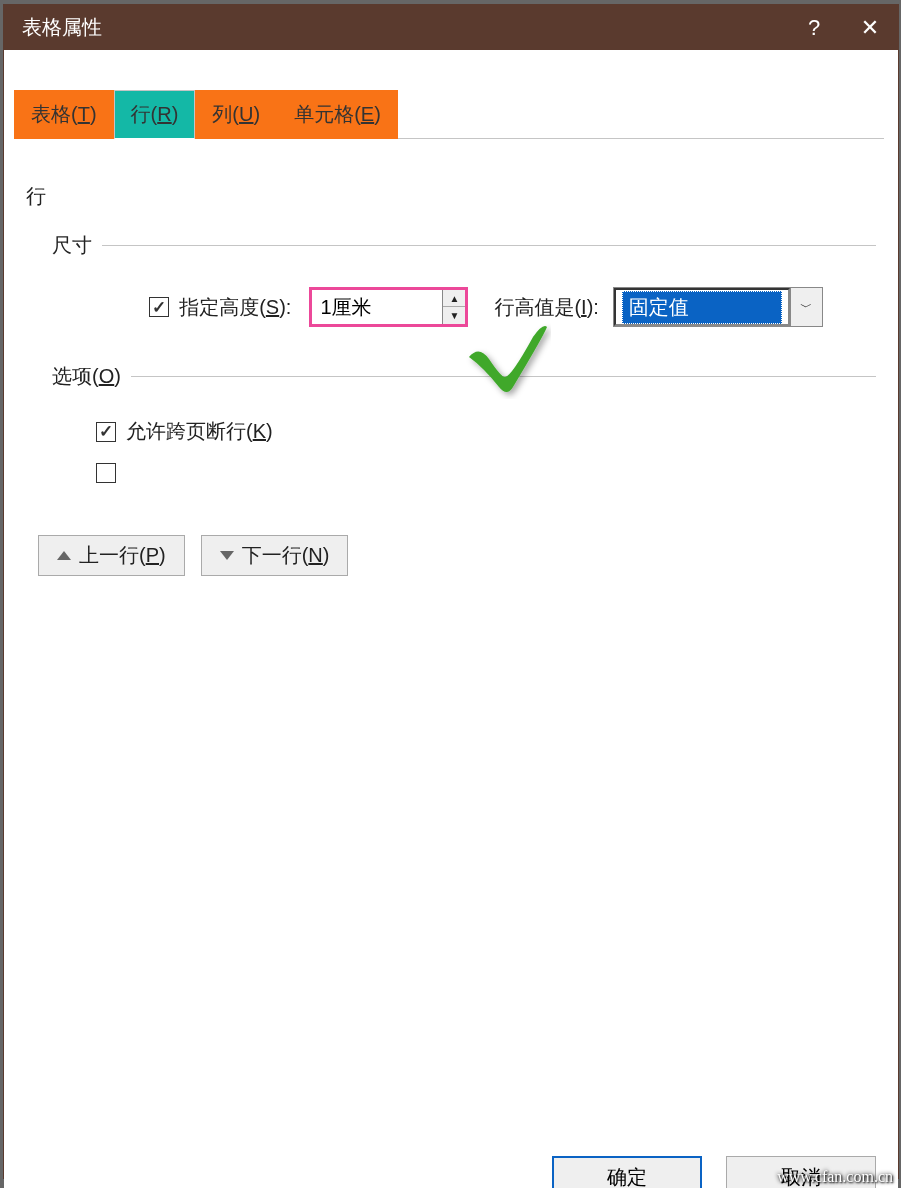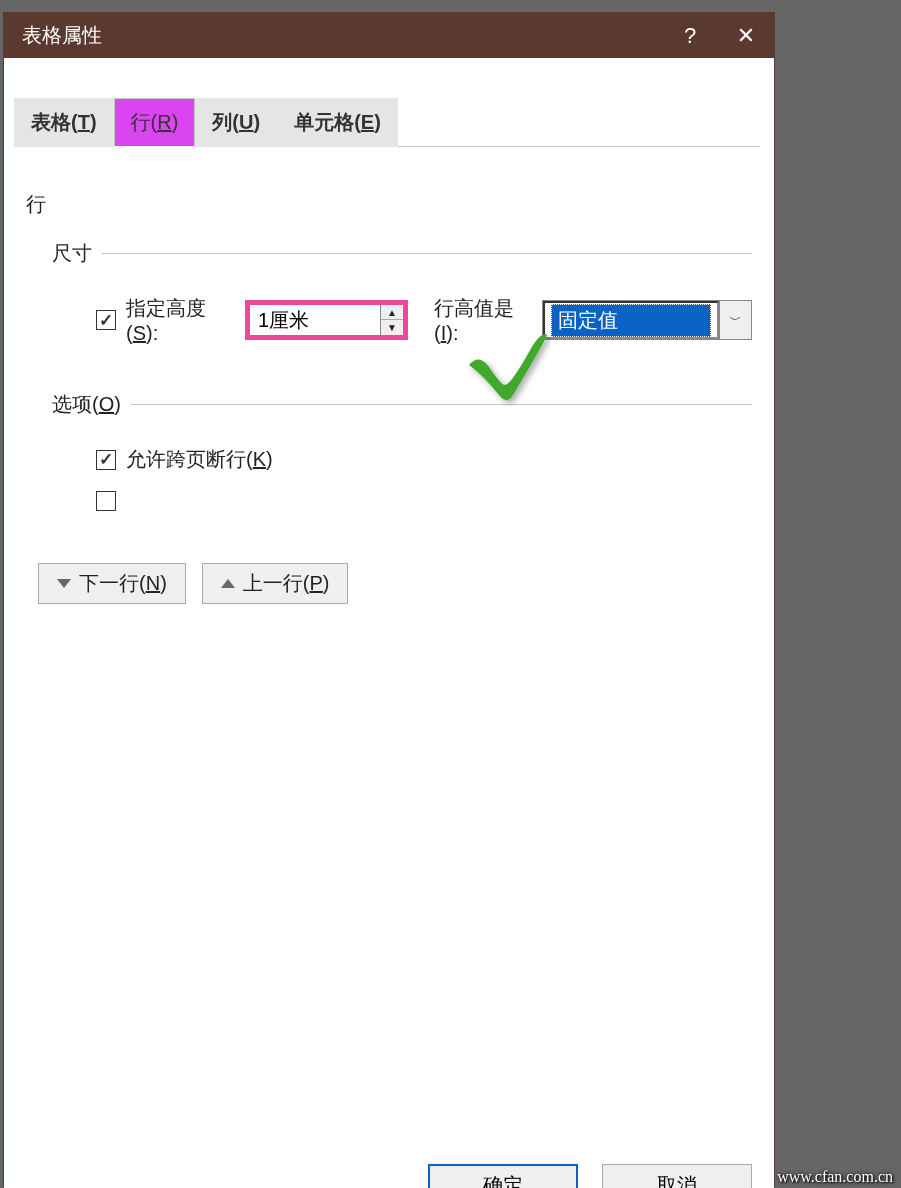--- a/index.html
+++ b/index.html
@@ -5,26 +5,26 @@
   * { box-sizing: border-box; }
   body {
     margin: 0;
     font-family: "Microsoft YaHei", "SimSun", sans-serif;
     background: #666;
     width: 901px;
     height: 1188px;
     position: relative;
   }
   .window {
-    width: 772px;
+    width: 896px;
     height: 1175px;
     background: #fff;
     border: 1px solid #5a3a2e;
     position: absolute;
-    top: 12px;
+    top: 4px;
     left: 3px;
   }
   .titlebar {
     height: 45px;
     background: #5a3a2e;
     color: #fff;
     display: flex;
     align-items: center;
     padding-left: 18px;
     font-size: 20px;
@@ -60,23 +60,23 @@
     padding: 10px 16px 10px 16px;
     font-size: 20px;
     color: #333;
     border: 1px solid transparent;
     border-bottom: none;
     margin-bottom: -1px;
     background: #f7f7f7;
     cursor: pointer;
   }
   .tab + .tab { margin-left: 0px; }
-  .tab.inactive { background: #e5e5e5; border-color: transparent; font-weight: bold; }
+  .tab.inactive { background: #f97316; border-color: transparent; }
   .tab.active {
-    background: #d946ef;
+    background: #14b8a6;
     border: 1px solid #c5c5c5;
     border-bottom: 1px solid #fff;
   }
   .tab u { text-decoration: underline; }
 
   .content {
     padding: 18px 8px 0 8px;
     font-size: 20px;
     color: #222;
     position: relative;
@@ -122,21 +122,21 @@
   .chk.checked::after {
     content: "✓";
     font-size: 17px;
     line-height: 1;
     color: #333;
     font-weight: bold;
   }
 
   .spinner {
     display: flex;
-    border: 5px solid #ec4899;
+    border: 3px solid #ec4899;
     height: 40px;
     margin-left: 18px;
   }
   .spinner-input {
     width: 130px;
     padding: 4px 8px;
     font-size: 20px;
     border: none;
     outline: none;
   }
@@ -322,51 +322,51 @@
         <svg class="greencheck" width="90" height="80" viewBox="0 0 90 80">
           <defs>
             <filter id="sh">
                 <feDropShadow dx="3" dy="3" stdDeviation="3" flood-opacity="0.35"></feDropShadow>
               </filter>
           </defs>
           <path d="M8 38 Q18 26 28 40 Q40 58 44 58 Q50 58 72 18 Q82 4 86 8 Q82 18 52 68 Q46 78 38 68 Q22 48 8 38 Z" fill="#3fa82c" filter="url(#sh)"></path>
         </svg>
       </div>
 
-      <div class="group-hdr" style="margin-top:46px;">
+      <div class="group-hdr" style="margin-top:36px;">
         <span>
           <span>选项(</span><u>O</u><span>)</span>
         </span>
         <div class="line"></div>
       </div>
 
       <div class="row">
         <span class="chk checked"></span>
         <span>
           <span>允许跨页断行(</span><u>K</u><span>)</span>
         </span>
       </div>
 
       <div class="row">
         <span class="chk"></span>
       </div>
 
       <div class="navbtns">
+        <div class="navbtn">
+          <span class="tri-up"></span>
+          <span>
+            <span>上一行(</span><u>P</u><span>)</span>
+          </span>
+        </div>
         <div class="navbtn">
           <span class="tri-down"></span>
           <span>
             <span>下一行(</span><u>N</u><span>)</span>
           </span>
         </div>
-        <div class="navbtn">
-          <span class="tri-up"></span>
-          <span>
-            <span>上一行(</span><u>P</u><span>)</span>
-          </span>
-        </div>
       </div>
 
     </div>
 
     <div class="dialog-btns">
       <div class="dlgbtn default">确定</div>
       <div class="dlgbtn">取消</div>
     </div>
 
   </div>

